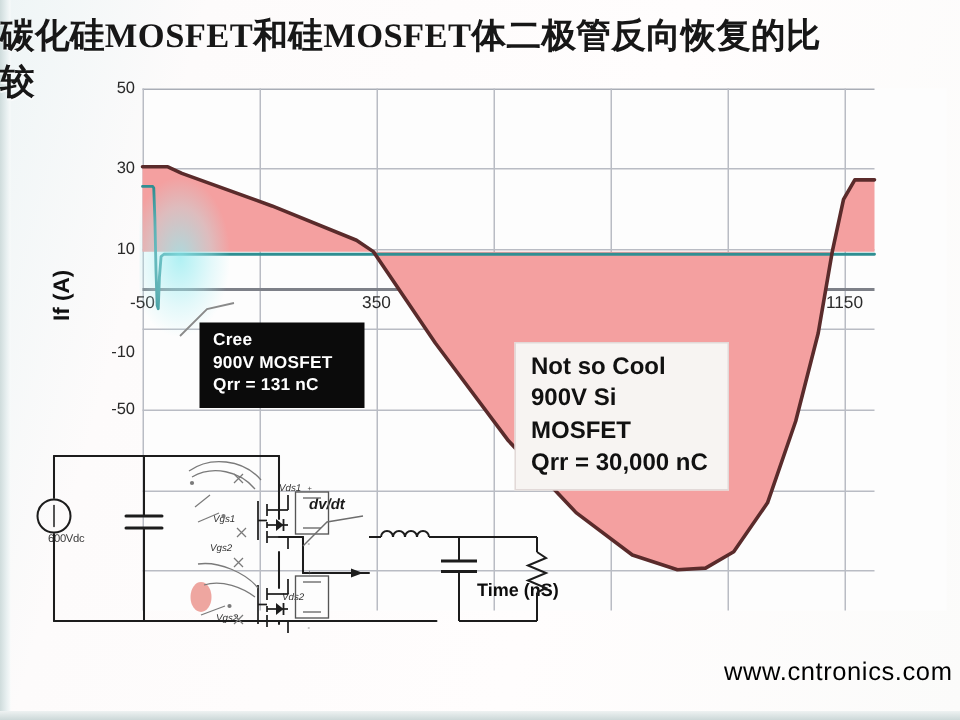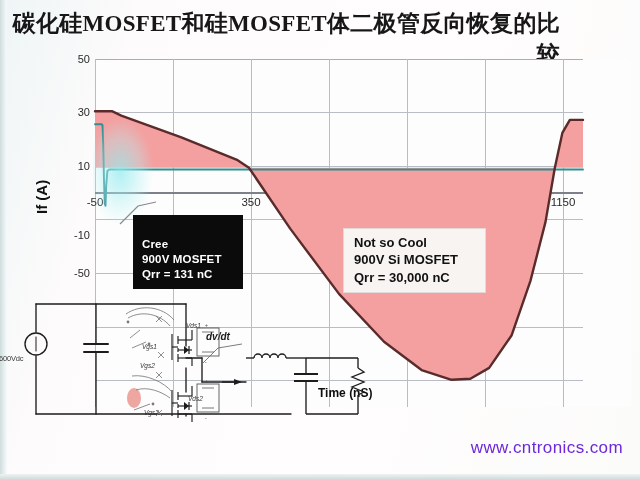--- a/index.html
+++ b/index.html
@@ -12,21 +12,21 @@
   
   .page-tint{position:absolute;inset:0;
      background:linear-gradient(105deg,#eef5f6 0%,#fdfbfb 18%,#fffdfd 60%,#fbfbfa 100%);
      pointer-events:none;}
   .edge-left{position:absolute;left:0;top:0;width:7px;height:480px;
      background:linear-gradient(90deg,#cfdcdc 0%,#e7eff0 60%,#f7fafa 100%);}
   .edge-bottom{position:absolute;left:0;bottom:0;width:640px;height:6px;
      background:linear-gradient(180deg,#eef2f2 0%,#ccd8d8 100%);}
 
   
-  .title{position:absolute;left:0;top:8px;width:560px;text-align:right;
+  .title{position:absolute;left:0;top:8px;width:560px;text-align:left;
      font-size:23px;font-weight:700;color:#171717;letter-spacing:.3px;
      font-family:"Liberation Serif","DejaVu Serif",serif;
      text-shadow:0 1px 0 rgba(255,255,255,.7);}
 
   
   #chart{position:absolute;left:95px;top:59px;width:488px;height:348px;padding-left:48px;}
   .plotbg{position:absolute;inset:0;background:#fdfdfd;}
   .gv{position:absolute;top:0;width:1px;height:348px;background:#b9bcc4;}
   .gh{position:absolute;left:0;width:488px;height:1px;background:#b9bcc4;}
   .axis-top{position:absolute;left:0;top:0;width:488px;height:1px;background:#a9adb6;}
@@ -39,36 +39,36 @@
      transform-origin:left top;font-size:15px;font-weight:700;color:#111;}
   svg.curves{position:absolute;left:0;top:0;overflow:visible;}
 
   
   .glow{position:absolute;left:-2px;top:60px;width:60px;height:105px;
      background:radial-gradient(ellipse at 45% 50%,rgba(150,236,240,.75) 0%,rgba(180,240,244,.35) 45%,rgba(255,255,255,0) 72%);
      pointer-events:none;}
 
   
   .cal-dark{position:absolute;background:#0b0b0b;color:#ffffff;
-     padding:22px 9px 6px 9px;font-size:11.5px;line-height:1.32;font-weight:700;
+     padding:5px 9px 6px 9px;font-size:11.5px;line-height:1.32;font-weight:700;
      letter-spacing:.15px;}
   .cal-light{position:absolute;background:#f7f4f2;color:#111;border:1px solid #e2d9d8;
-     padding:5px 10px 6px 10px;font-size:13px;line-height:1.34;font-weight:700;}
+     padding:5px 10px 6px 10px;font-size:16px;line-height:1.34;font-weight:700;}
 
   
   .timelab{position:absolute;left:318px;top:386px;font-size:12px;font-weight:700;color:#0d0d0d;}
 
   
-  .wm{position:absolute;right:17px;bottom:22px;font-size:17px;color:#6d28d9;
+  .wm{position:absolute;right:5px;bottom:22px;font-size:17px;color:#000000;
       letter-spacing:.4px;font-weight:400;}
 
   
   #circuit{position:absolute;left:6px;top:286px;width:420px;height:140px;}
   .vsrc-label{position:absolute;left:-1px;top:354px;font-size:7.5px;color:#3a3a3a;
-     letter-spacing:-.2px;}
+     letter-spacing:-.2px;padding-left:33px;}
   .c-lab{position:absolute;font-size:6.5px;color:#333;font-style:italic;}
   .dvdt{position:absolute;left:206px;top:331px;font-size:10px;font-weight:700;
      color:#1a1a1a;font-style:italic;}
 </style>
 </head>
 <body>
 
 <div id="root">
   <div class="page-tint"></div>
   <div class="edge-left"></div>

